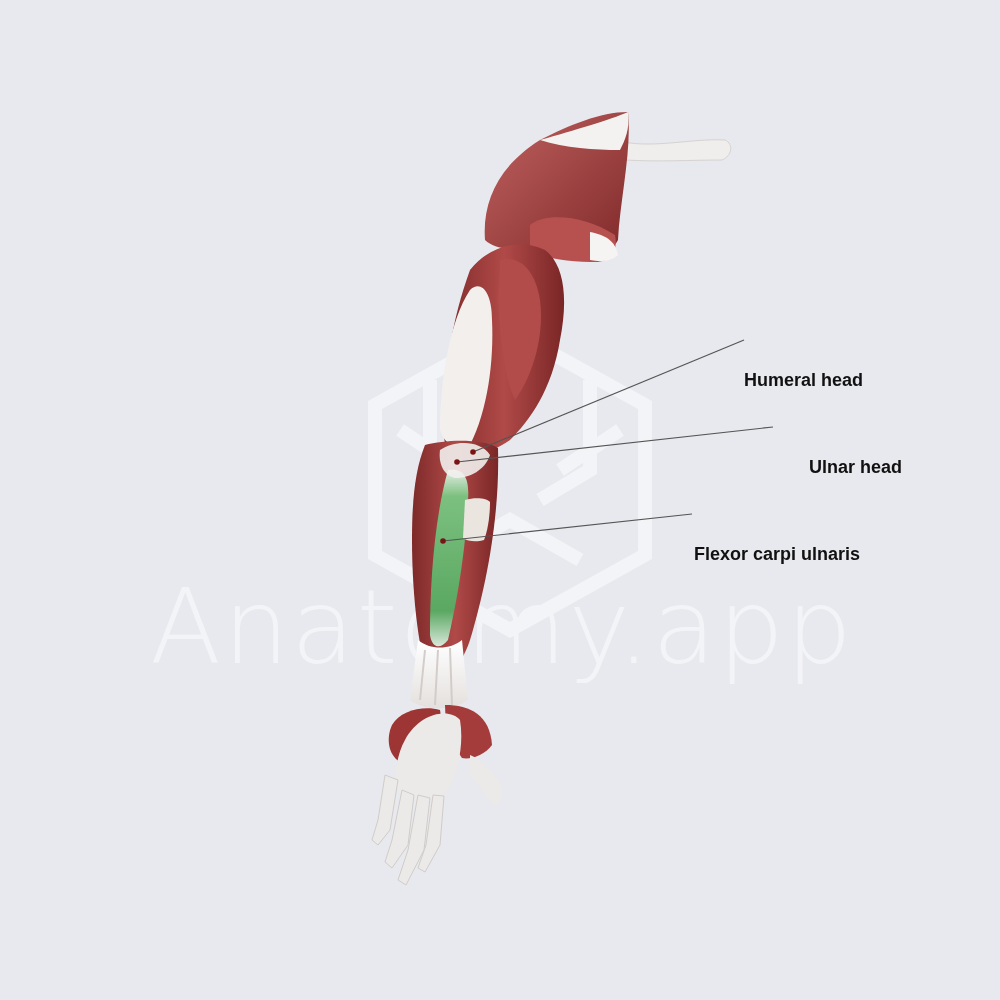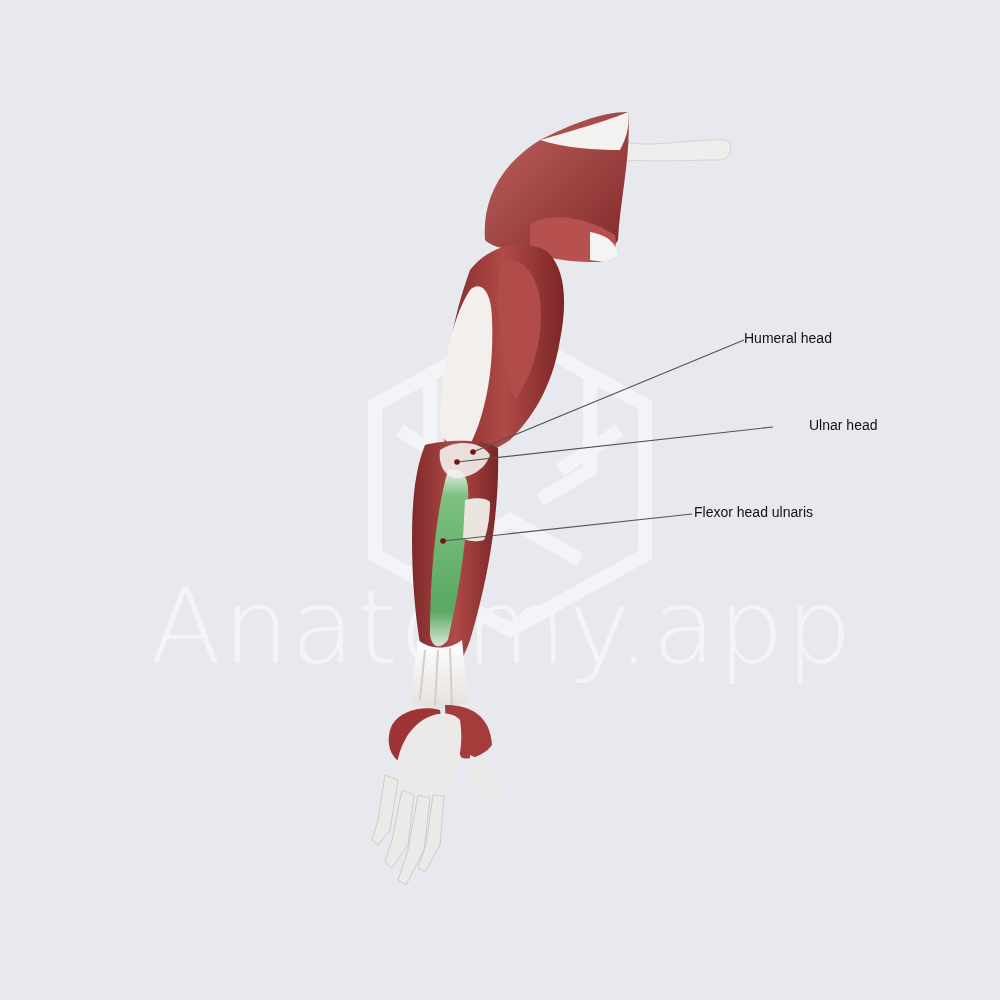--- a/index.html
+++ b/index.html
@@ -12,22 +12,23 @@
     .stage { position: absolute; left: 0; top: 0; width: 1000px; height: 1000px; }
     .watermark-text {
       position: absolute; left: 150px; top: 575px; width: 720px;
       font-family: "DejaVu Sans", sans-serif;
       font-size: 104px; font-weight: 300; letter-spacing: 2px;
       color: #f3f4f7; white-space: nowrap; line-height: 1;
     }
     svg.art { position: absolute; left: 0; top: 0; }
     .label {
       position: absolute; font-family: "Liberation Sans", sans-serif;
-      font-weight: 400; font-size: 14px; color: #111; white-space: nowrap;
+      font-weight: 700; font-size: 18px; color: #111; white-space: nowrap;
       line-height: 1;
+      margin-top: 40px;
     }
   </style>
 </head>
 <body>
 
 <div class="stage">
 
   <svg class="art" width="1000" height="1000">
     <g fill="none" stroke="#f3f4f7" stroke-width="14" stroke-linejoin="miter">
       <polygon points="510,330 645,405 645,555 510,630 375,555 375,405"></polygon>
@@ -111,14 +112,14 @@
 
     <g fill="#7a1414">
       <circle cx="473" cy="452" r="2.8"></circle>
       <circle cx="457" cy="462" r="2.8"></circle>
       <circle cx="443" cy="541" r="2.8"></circle>
     </g>
   </svg>
 
   <div class="label" style="left:744px; top:331px;">Humeral head</div>
   <div class="label" style="left:809px; top:418px;">Ulnar head</div>
-  <div class="label" style="left:694px; top:505px;">Flexor head ulnaris</div>
+  <div class="label" style="left:694px; top:505px;">Flexor carpi ulnaris</div>
 </div>
 
 </body></html>

